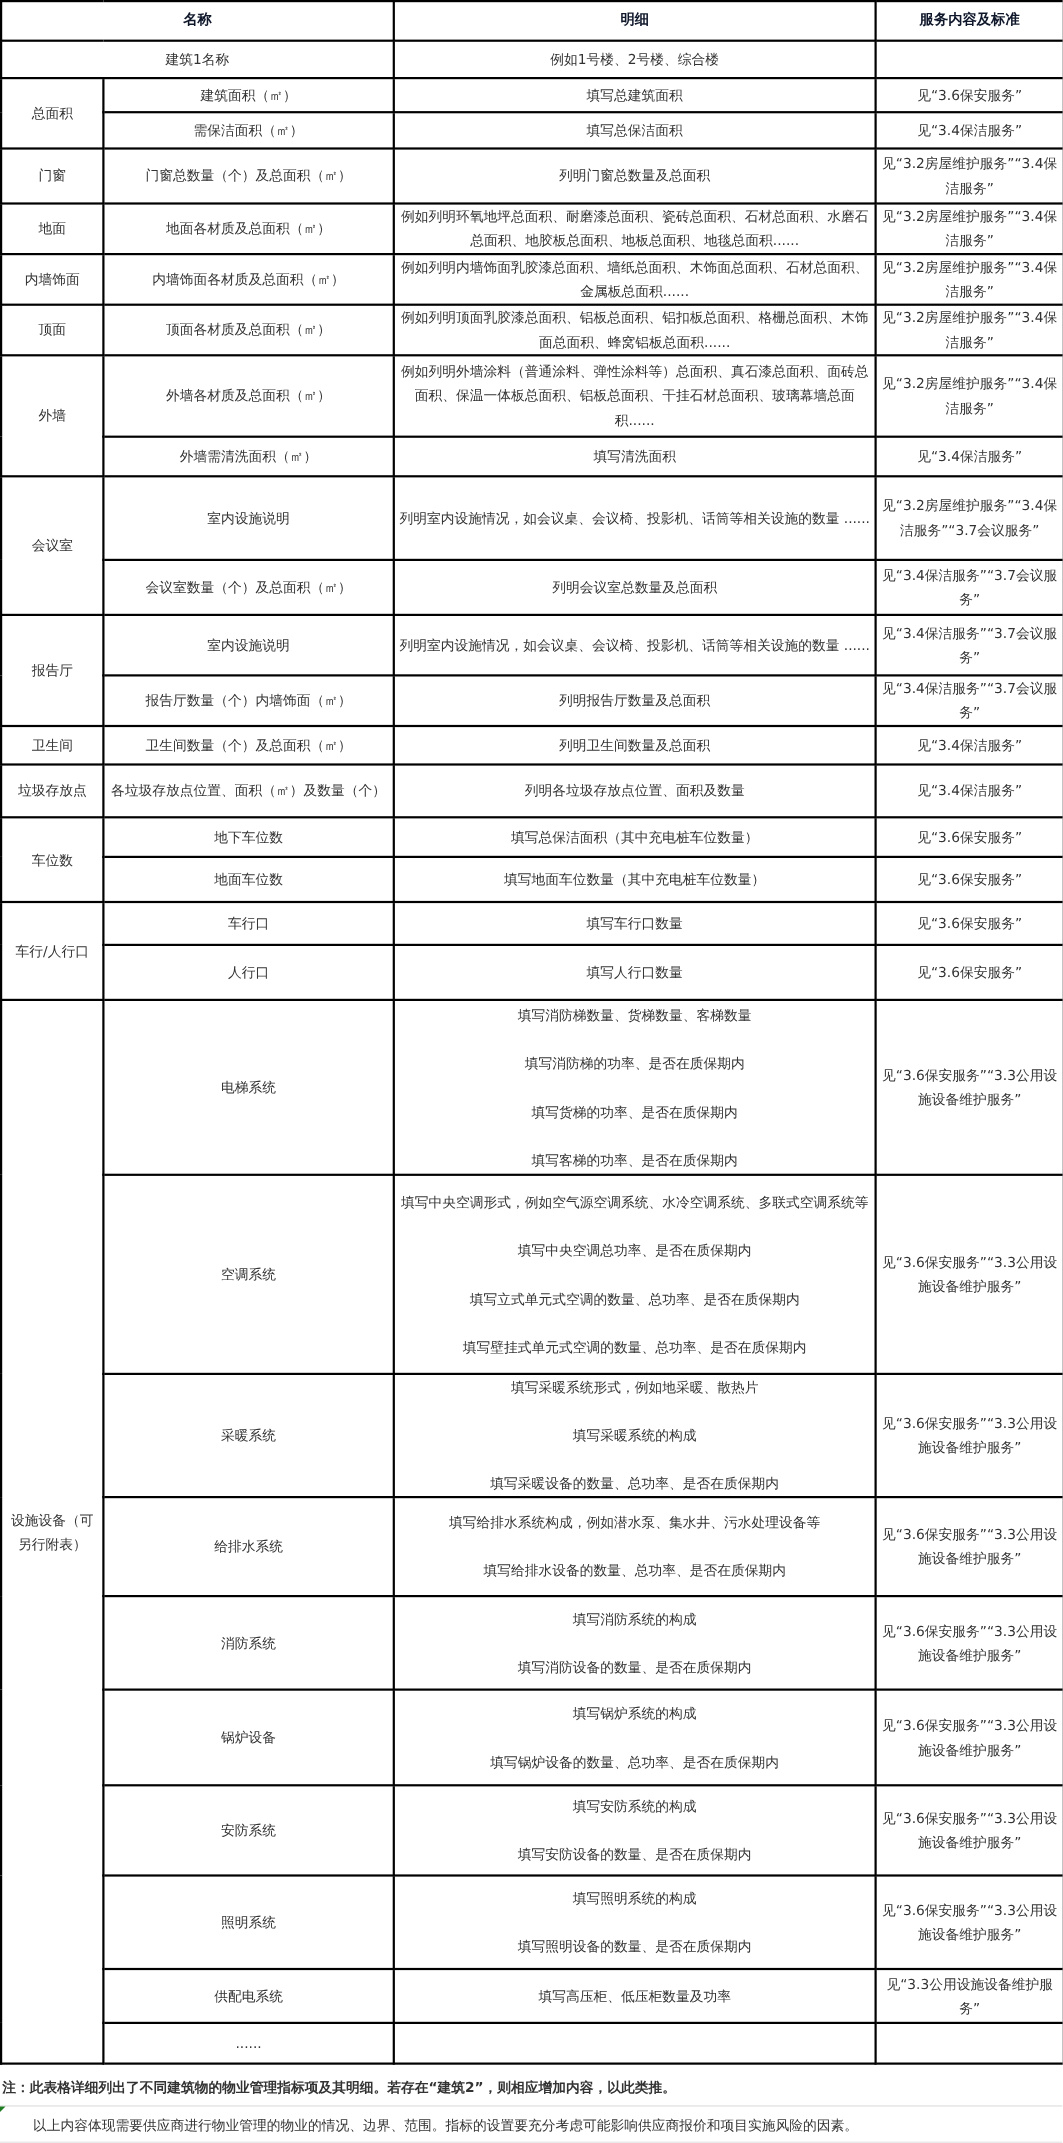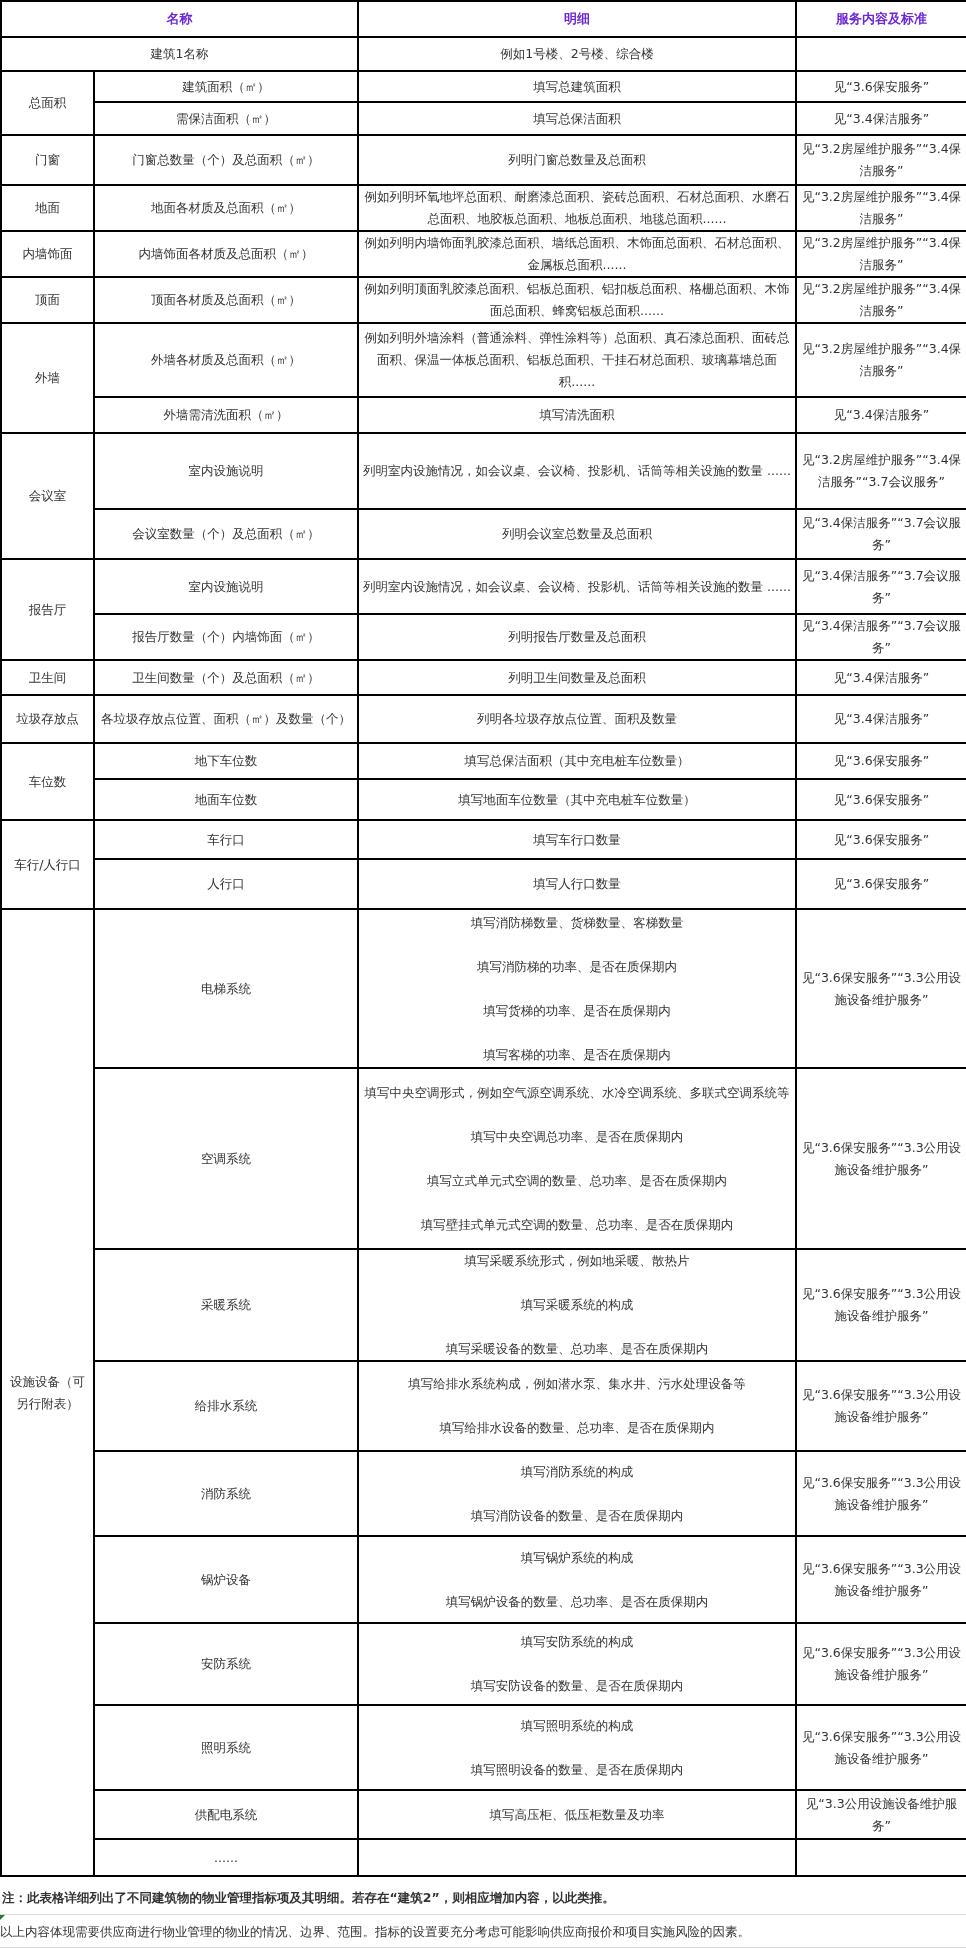--- a/index.html
+++ b/index.html
@@ -3,26 +3,26 @@
   <meta charset="utf-8">
   <style>
     html, body { margin: 0; padding: 0; background: #ffffff; }
     body { width: 966px; height: 1948px; overflow: hidden; position: relative;
       font-family: "DejaVu Sans", "Liberation Sans", sans-serif; color: #333333; }
     table.spec { border-collapse: collapse; table-layout: fixed; width: 966px;
       position: absolute; left: 0; top: 0; }
     table.spec td, table.spec th { border: 2px solid #000000; text-align: center;
       vertical-align: middle; font-size: 12.5px; line-height: 22px; padding: 0 3px;
       overflow: hidden; word-break: break-all; }
-    table.spec th { font-weight: bold; font-size: 13px; color: #6d28d9; }
+    table.spec th { font-weight: bold; font-size: 13px; color: #0f172a; }
     .ml { white-space: pre-line; }
     .note-row { position: absolute; left: 0; width: 966px; font-size: 12.5px;
       border-bottom: 1px solid #dcdcdc; box-sizing: border-box; }
     .note { top: 1883px; height: 32px; line-height: 30px; padding-left: 2px; font-weight: bold; }
-    .footer { top: 1915px; height: 33px; line-height: 33px; }
+    .footer { top: 1915px; height: 33px; line-height: 33px; padding-left: 30px; }
     .flag { position: absolute; left: 0; top: 0; width: 0; height: 0;
       border-top: 5px solid #1e7d22; border-right: 5px solid transparent; }
   </style>
 </head>
 <body>
 
 <table class="spec">
   <colgroup>
     <col style="width:93px">
       <col style="width:264px">

